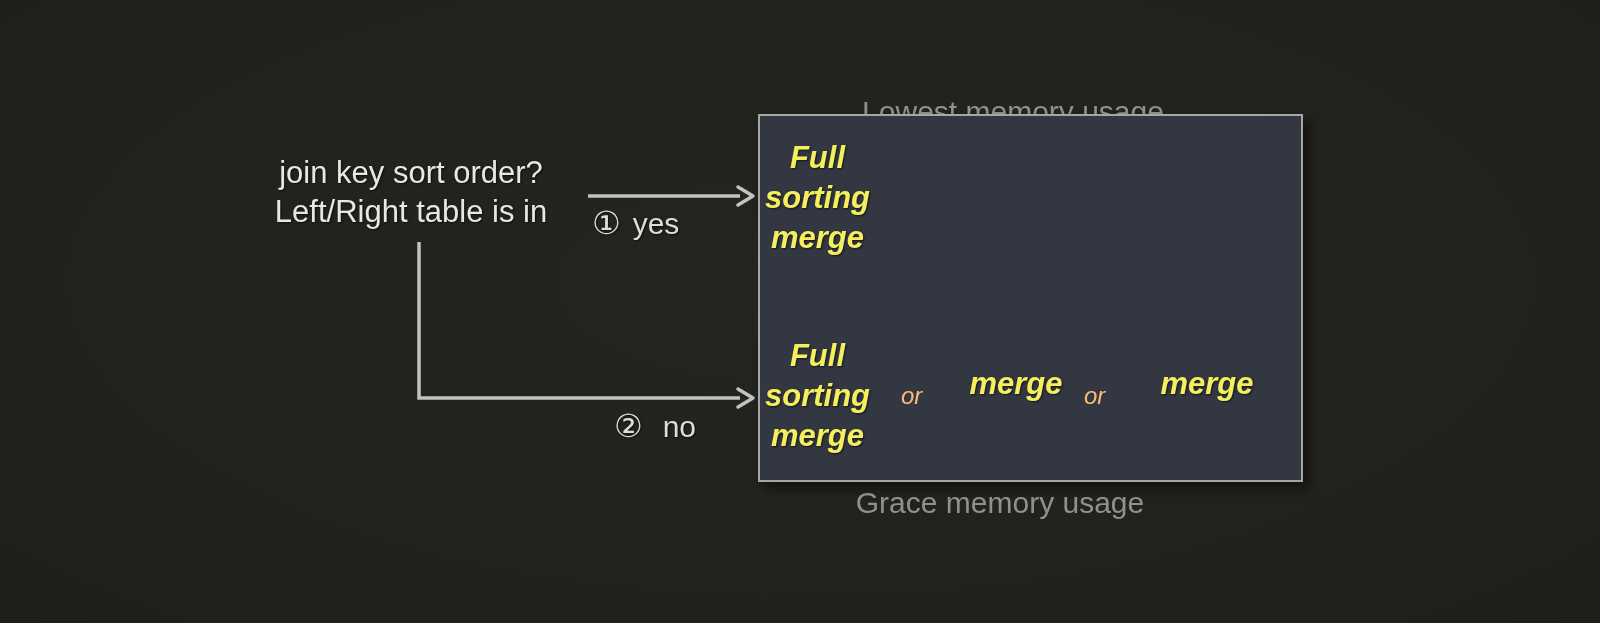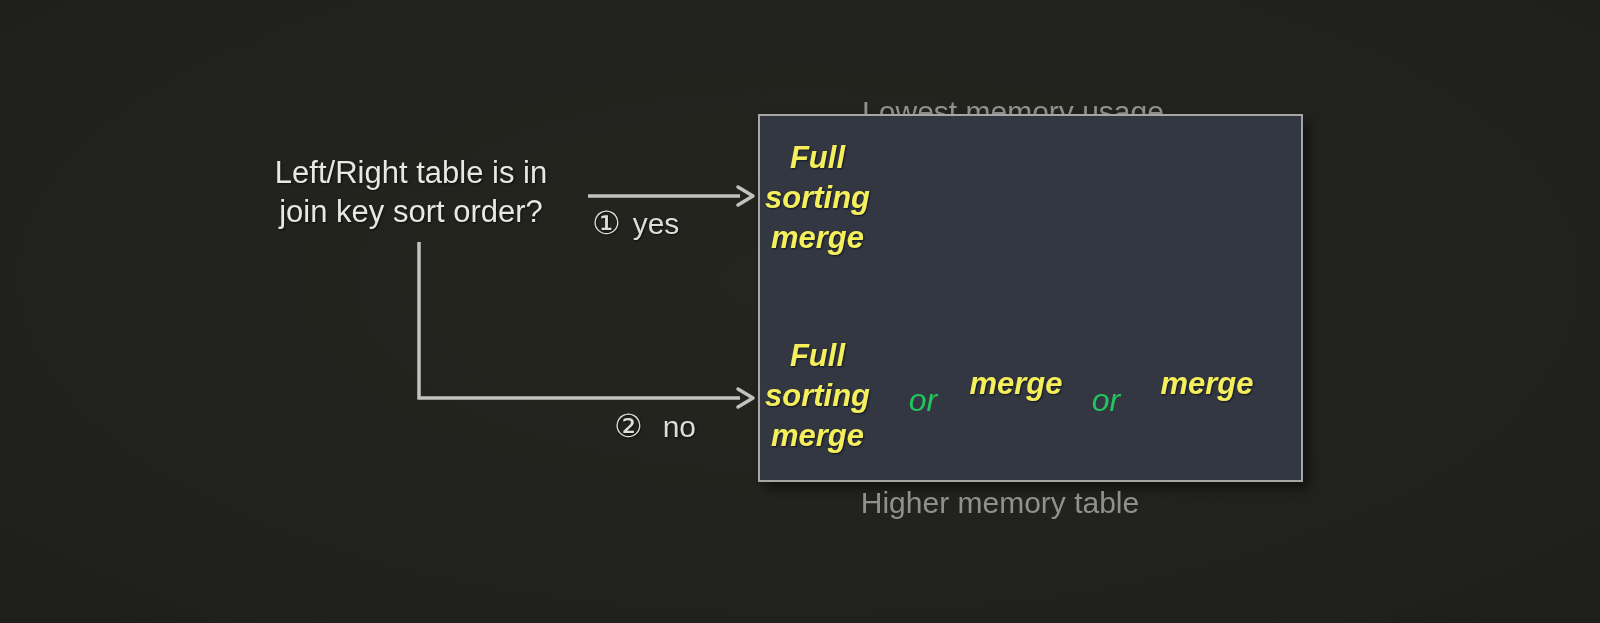--- a/index.html
+++ b/index.html
@@ -92,35 +92,35 @@
     text-shadow: 1px 1px 2px rgba(12,16,30,0.85);
     white-space: nowrap;
   }
   .alg-r1   { left: 0px;   top: 22px;  width: 115px; }
   .alg-u1   { left: 0px;   top: 220px; width: 115px; }
   .alg-u2   { left: 176px; top: 248px; width: 160px; }
   .alg-u3   { left: 367px; top: 248px; width: 160px; }
   .or-sep {
     position: absolute;
     width: 44px;
-    text-align: center;
-    color: #22c55e;
-    font-size: 32px;
+    text-align: left;
+    color: #fdba74;
+    font-size: 24px;
   }
   .or-1 { left: 141px; top: 266px; }
   .or-2 { left: 324px; top: 266px; }
 </style>
 </head>
 <body>
 
 <div class="stage">
 
   <div class="question">
+    <div>join key sort order?</div>
     <div>Left/Right table is in</div>
-    <div>join key sort order?</div>
   </div>
 
   <svg class="connectors" viewBox="0 0 1600 623" xmlns="http://www.w3.org/2000/svg">
     <path d="M588 196 H740"></path>
     <path class="head" d="M738 187 L753 196 L738 205"></path>
     <path d="M419 242 V398 H740"></path>
     <path class="head" d="M738 389 L753 398 L738 407"></path>
   </svg>
 
   <div class="branch-label branch-yes">
@@ -154,15 +154,15 @@
     </div>
 
     <div class="or-sep or-2">or</div>
 
     <div class="alg alg-u3">
       <div>merge</div>
     </div>
 
   </div>
 
-  <div class="caption caption-bottom">Higher memory table</div>
+  <div class="caption caption-bottom">Grace memory usage</div>
 
 </div>
 
 </body></html>

